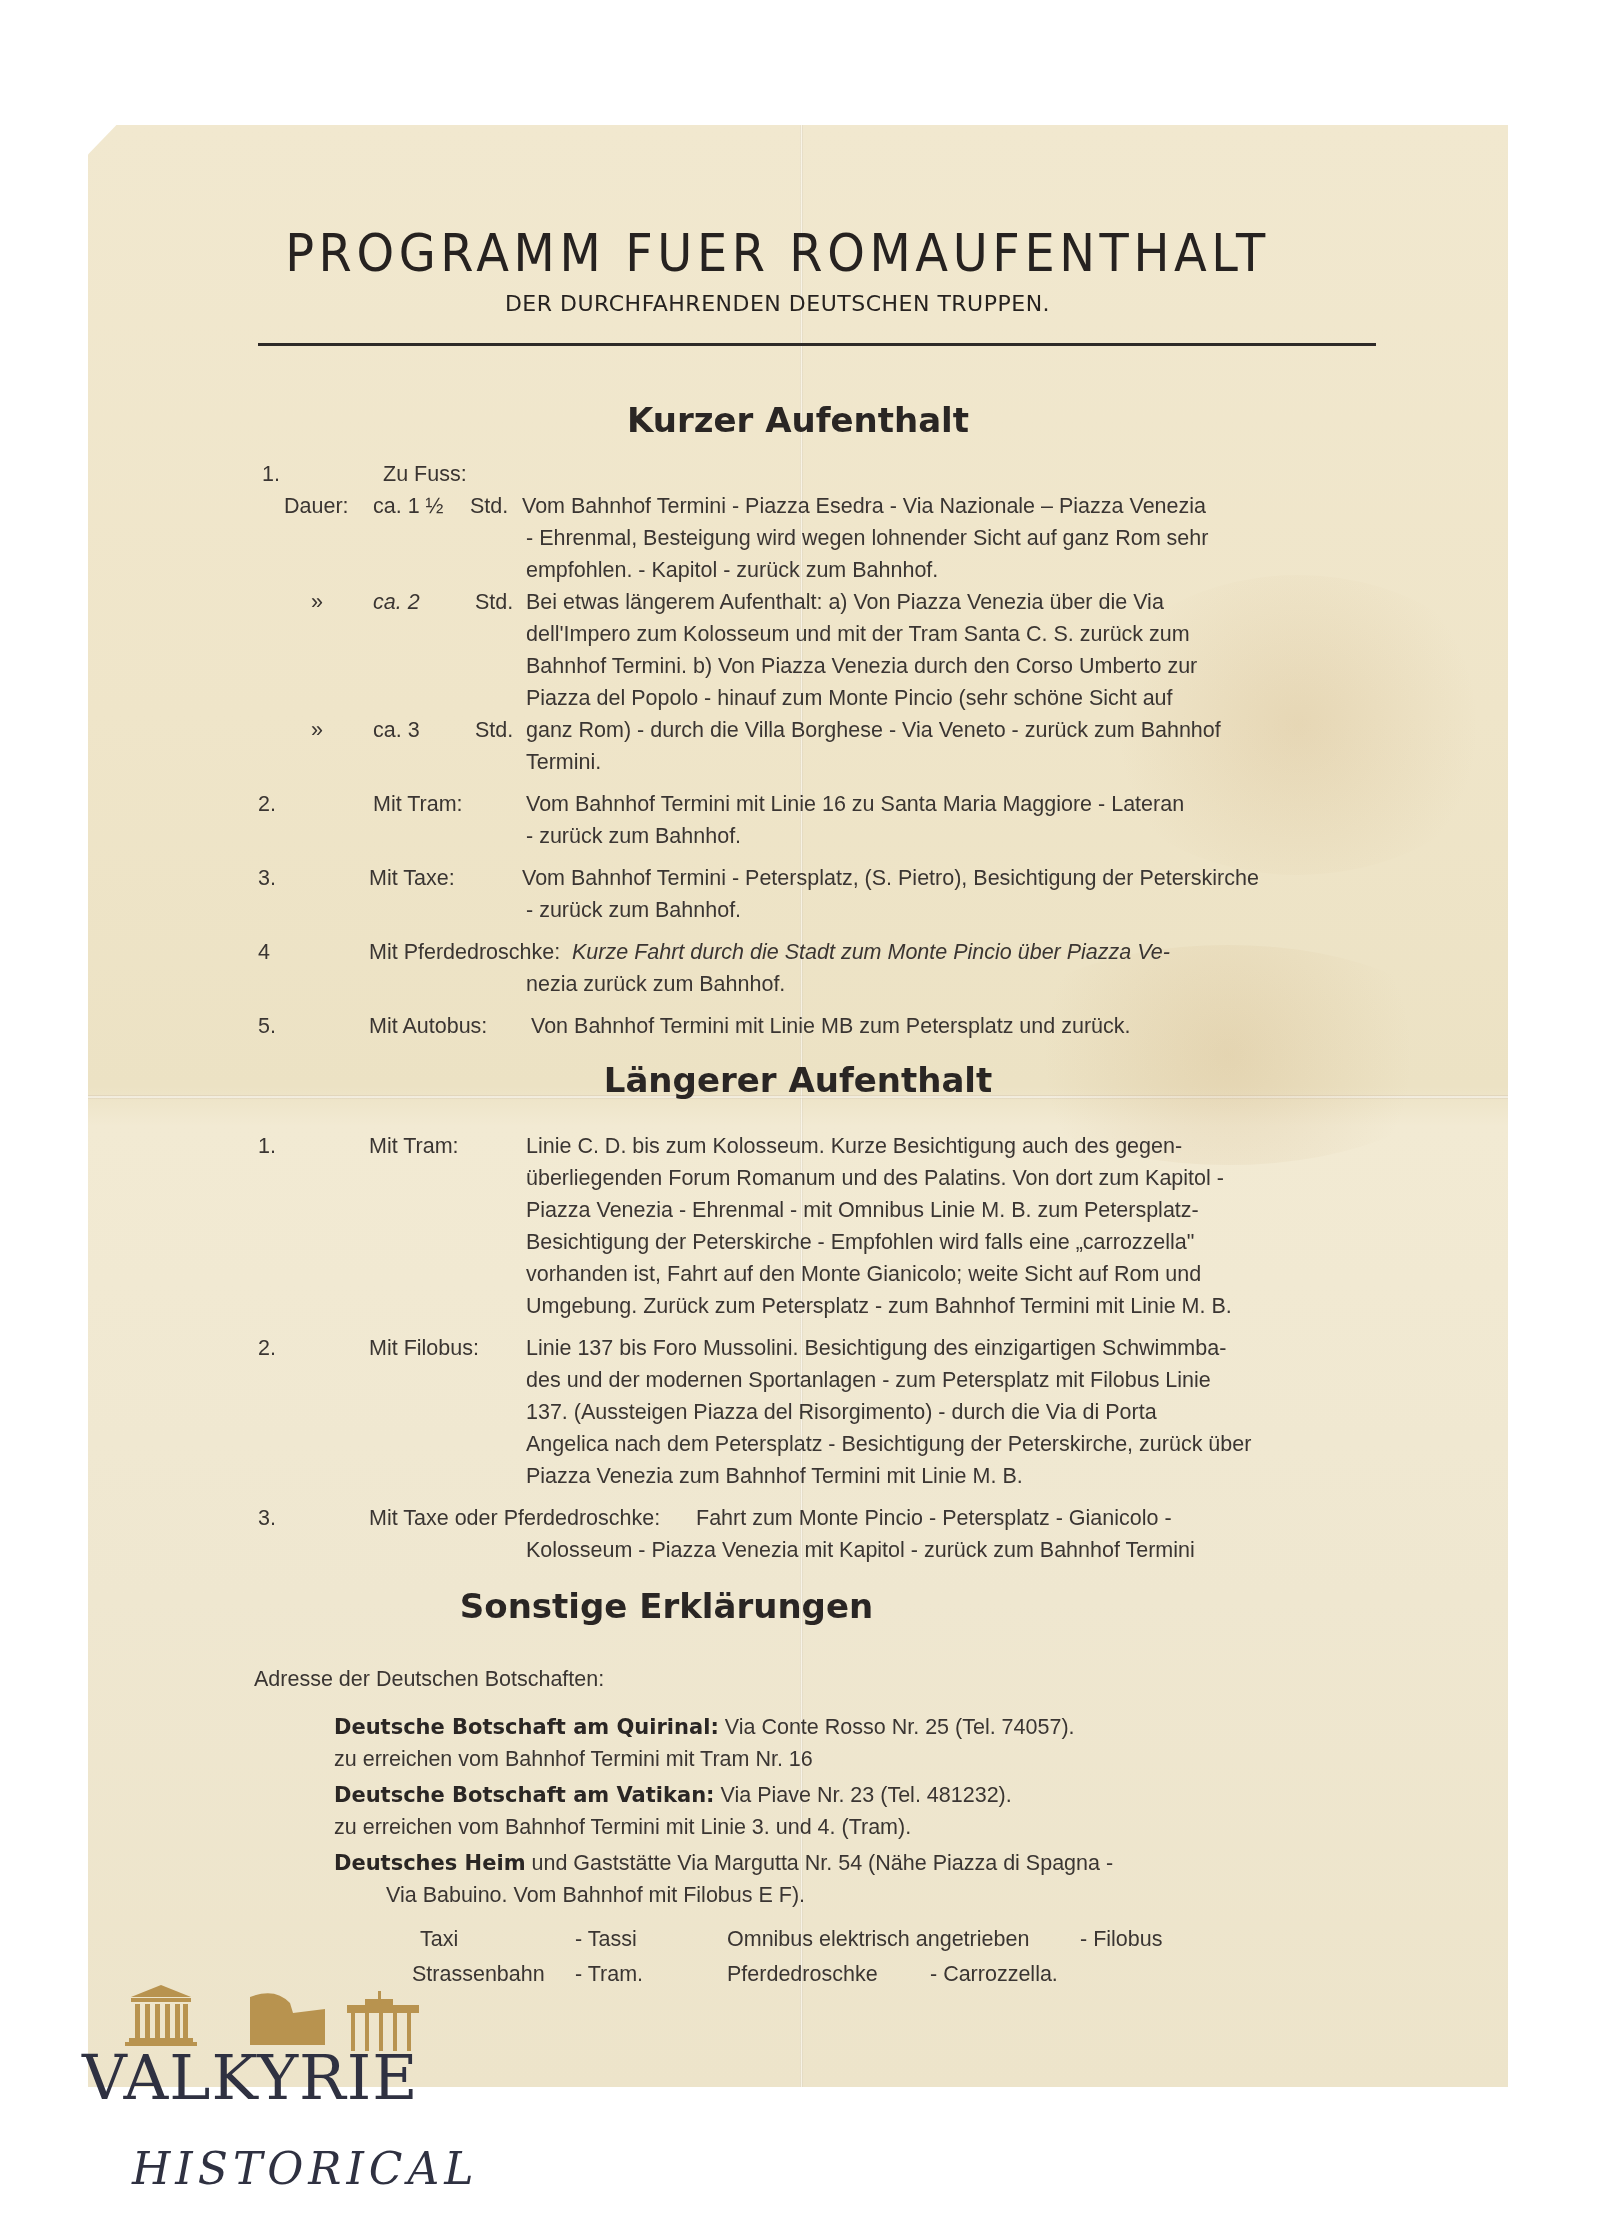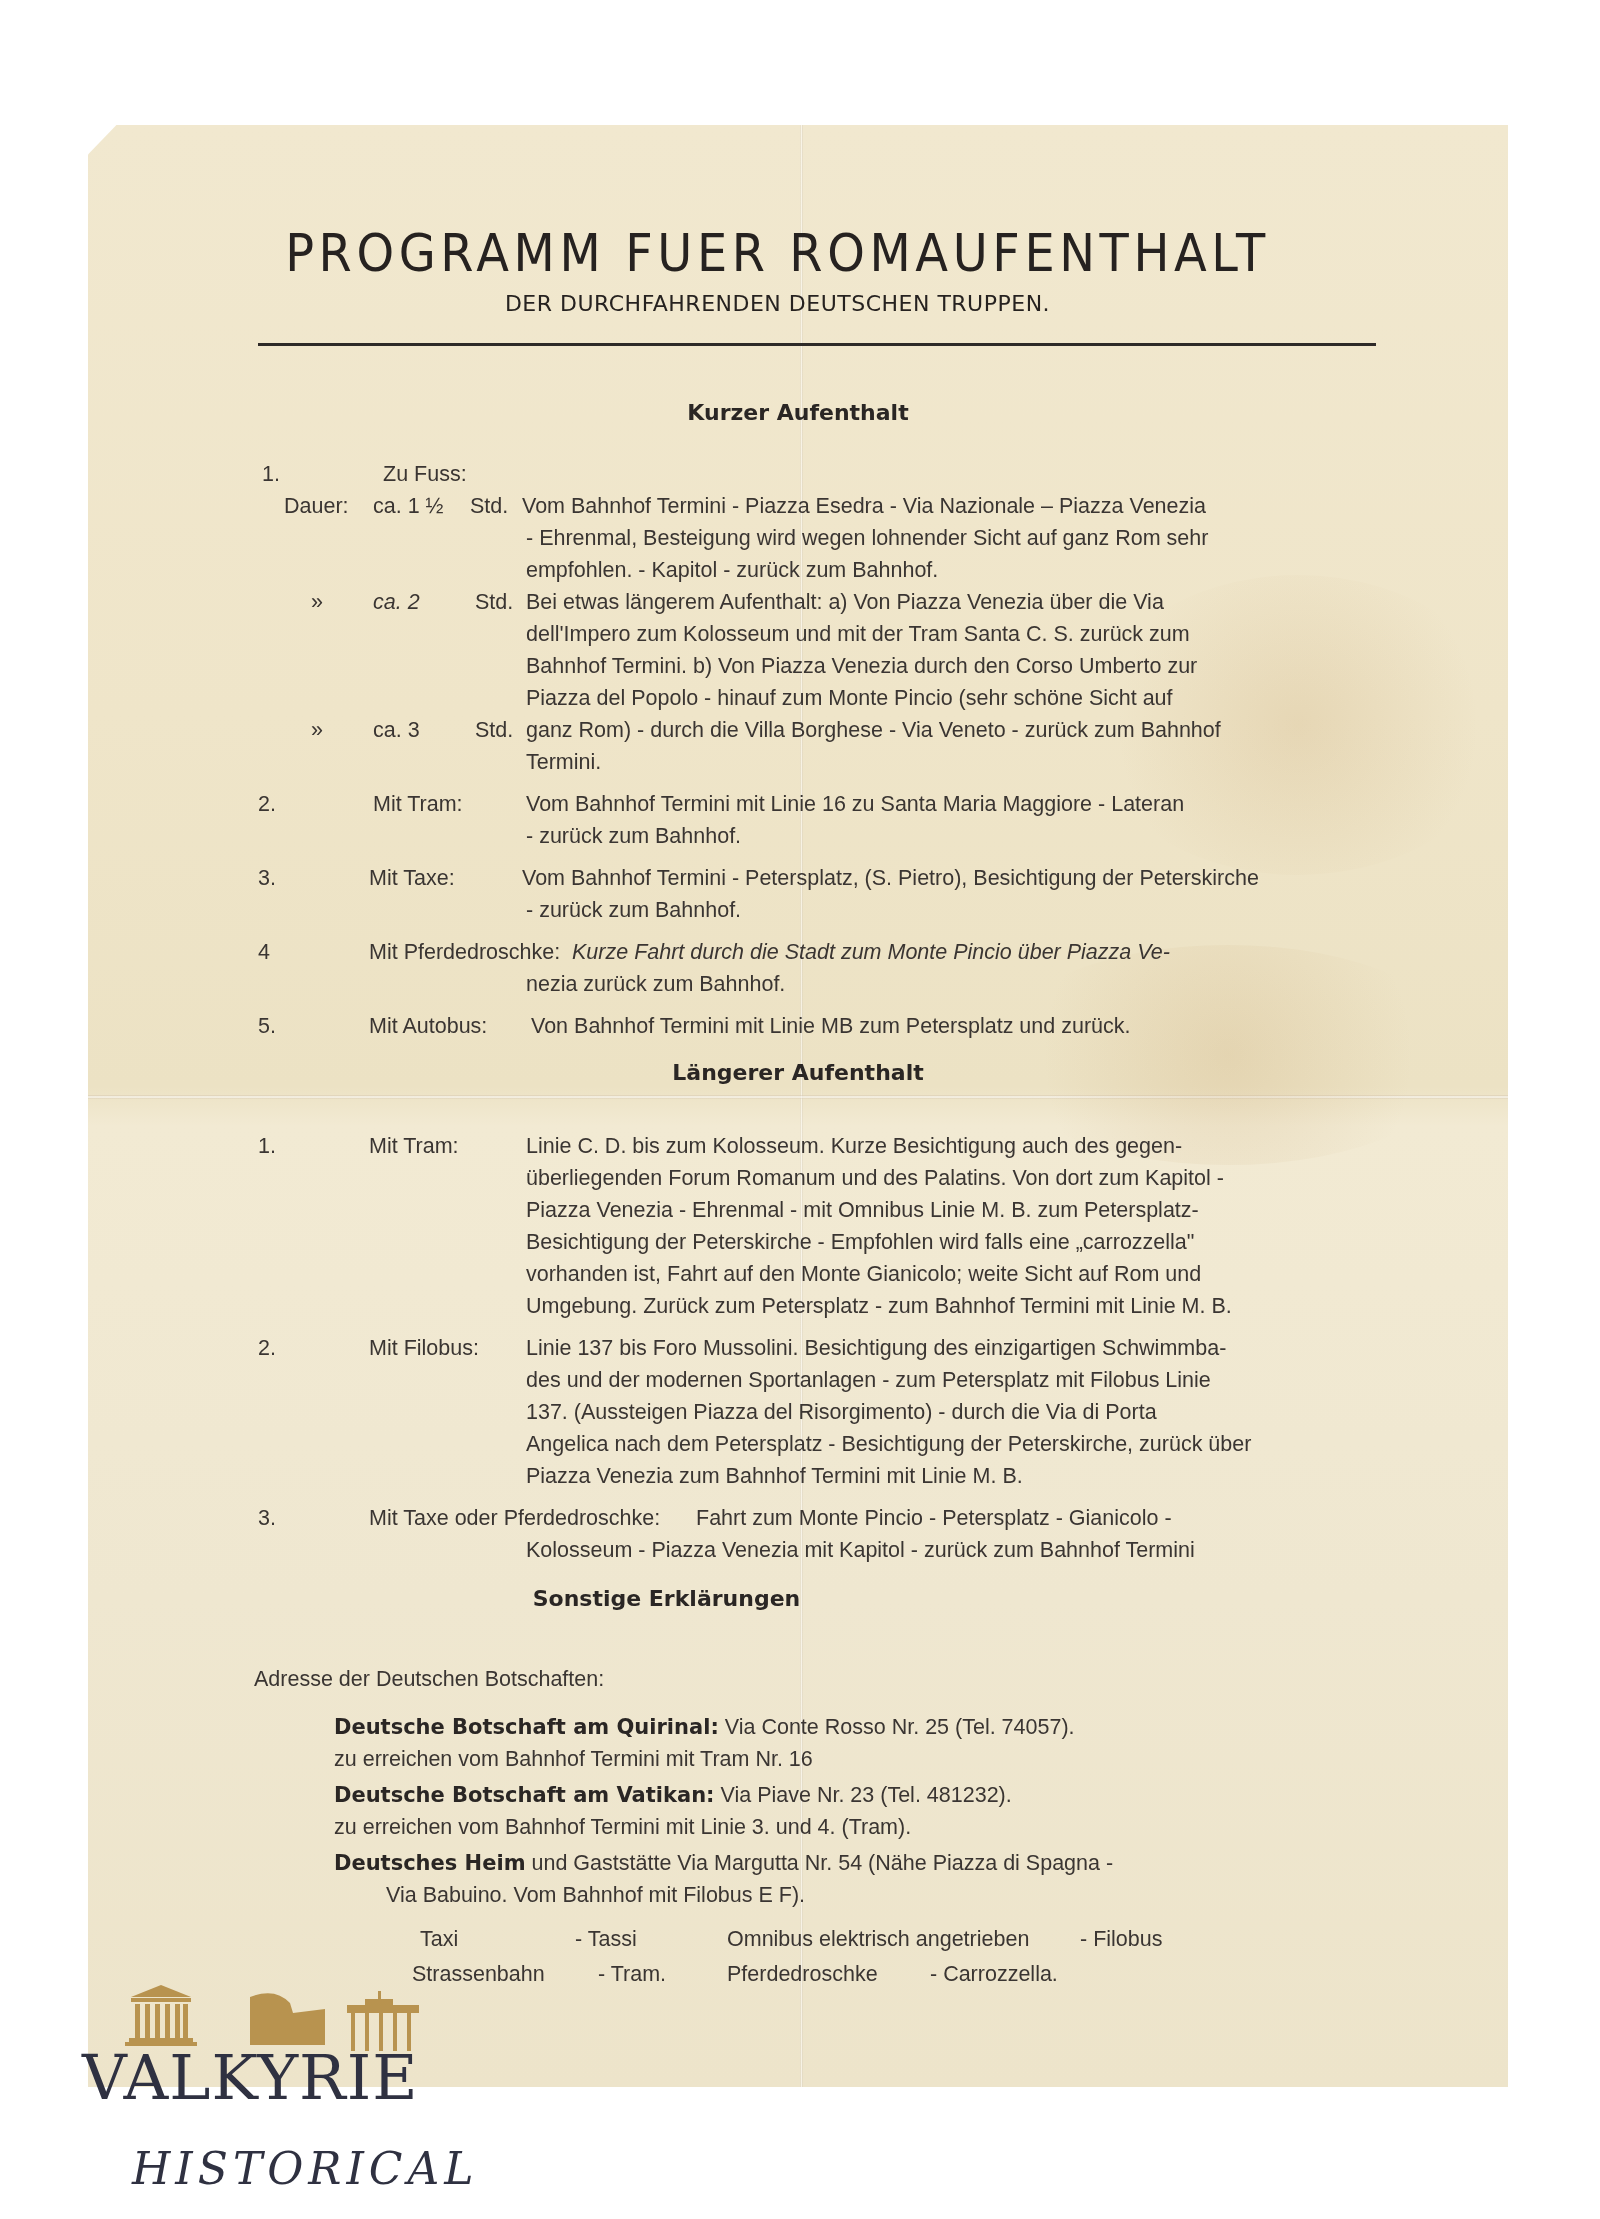--- a/index.html
+++ b/index.html
@@ -18,21 +18,21 @@
   .crease-h { position:absolute; left:0; top:970px; width:100%; height:4px;
     background: linear-gradient(180deg, rgba(160,130,90,0.25), rgba(255,255,255,0.7), rgba(160,130,90,0.2)); }
   .stain { position:absolute; border-radius:50%; background: radial-gradient(circle, rgba(190,150,90,0.18), rgba(190,150,90,0) 70%); }
 
   .title { position:absolute; left:170px; top:223px; width:1215px; text-align:center;
     font-family:"DejaVu Sans", sans-serif; font-size:52px; letter-spacing:5px; color:#262220; font-weight:normal; transform:scaleX(0.92); transform-origin:center; }
   .subtitle { position:absolute; left:170px; top:291px; width:1215px; text-align:center;
     font-size:22px; letter-spacing:0.5px; color:#262220; }
   .rule { position:absolute; left:258px; top:343px; width:1118px; height:3px; background:#2e2a28; }
 
-  .section-head { position:absolute; width:100%; left:0; text-align:center; font-weight:bold; font-size:22px; color:#2a2624; }
+  .section-head { position:absolute; width:100%; left:0; text-align:center; font-weight:bold; font-size:34px; color:#2a2624; }
   .t { position:absolute; font-size:21.5px; line-height:33px; color:#3a3532; white-space:nowrap; font-family:"Liberation Sans", sans-serif; }
   .bold { font-weight:bold; color:#2a2624; font-family:"DejaVu Sans", sans-serif; font-size:21px; }
 
   .logo { position:absolute; left:40px; top:1985px; width:440px; height:220px; }
   .logo .icons { position:absolute; left:85px; top:0; }
   .logo .word1 { position:absolute; left:42px; top:56px; font-family:"DejaVu Serif", serif; font-size:62px; color:#2f3141; letter-spacing:1px; }
   .logo .word2 { position:absolute; left:92px; top:158px; font-family:"DejaVu Serif", serif; font-style:italic; font-size:44px; color:#2f3141; letter-spacing:5px; }
 </style>
 </head>
 <body>
@@ -138,21 +138,21 @@
   <span>und Gaststätte Via Margutta Nr. 54 (Nähe Piazza di Spagna -</span>
 </div>
 <div class="t" style="left:386px;top:1879px;">Via Babuino. Vom Bahnhof mit Filobus E F).</div>
 
 <div class="t" style="left:420px;top:1923px;">Taxi</div>
 <div class="t" style="left:575px;top:1923px;">- Tassi</div>
 <div class="t" style="left:727px;top:1923px;">Omnibus elektrisch angetrieben</div>
 <div class="t" style="left:1080px;top:1923px;">- Filobus</div>
 
 <div class="t" style="left:412px;top:1958px;">Strassenbahn</div>
-<div class="t" style="left:575px;top:1958px;margin-left:23px;">- Tram.</div>
+<div class="t" style="left:575px;top:1958px;">- Tram.</div>
 <div class="t" style="left:727px;top:1958px;">Pferdedroschke</div>
 <div class="t" style="left:930px;top:1958px;">- Carrozzella.</div>
 
 <div class="logo">
   <svg class="icons" width="380" height="70" viewBox="0 0 380 70">
     <g fill="#b8934f">
       <polygon points="6,12 36,0 66,12"></polygon>
       <rect x="6" y="13" width="60" height="4"></rect>
       <rect x="10" y="19" width="5" height="34"></rect>
         <rect x="20" y="19" width="5" height="34"></rect>

